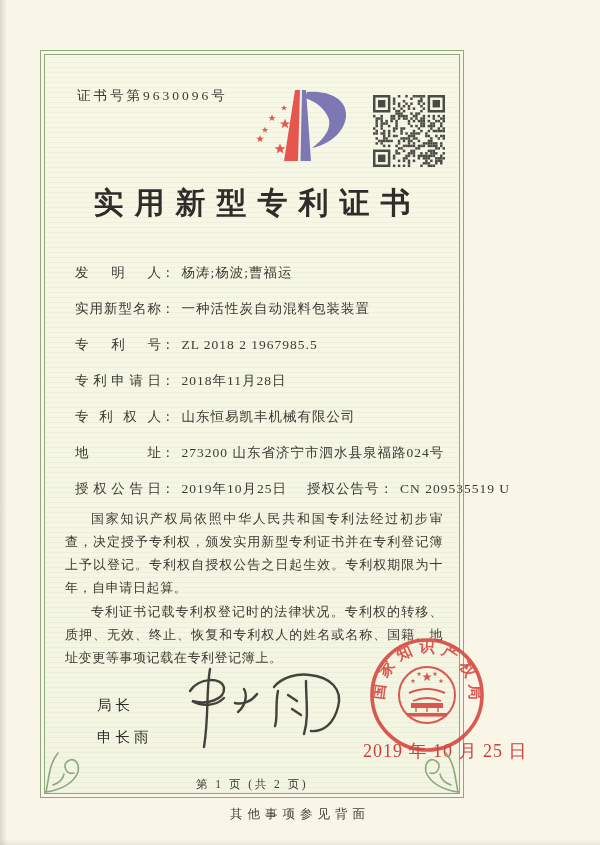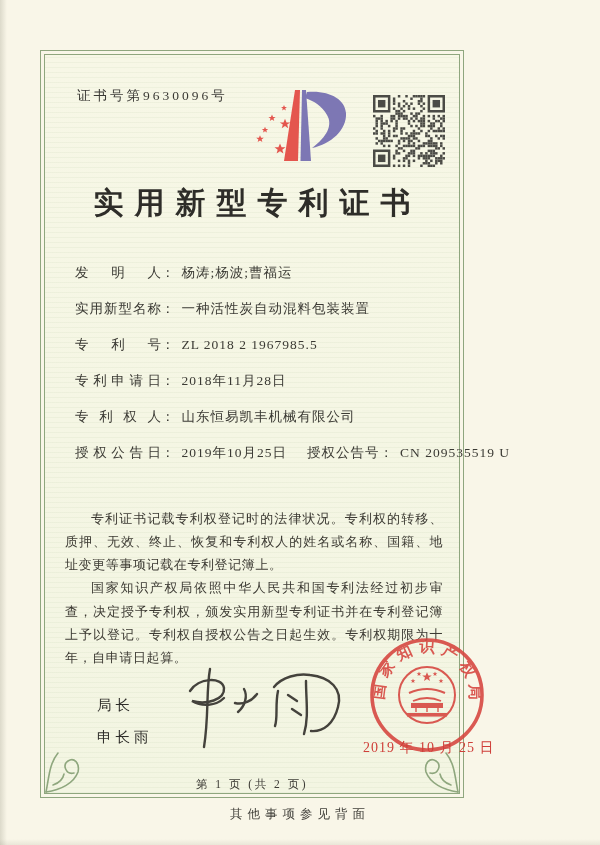--- a/index.html
+++ b/index.html
@@ -60,21 +60,21 @@
 
   .director { position:absolute; left:52px; top:634px; color:#2f2e2a; }
   .director div { font-size:14.5px; letter-spacing:4px; line-height:32px; }
 
   .signature { position:absolute; left:133px; top:606px; width:180px; height:95px; }
 
   .seal-wrap { position:absolute; left:310px; top:580px; width:152px; height:132px; }
   .seal-svg { position:absolute; inset:0; }
   .seal-date {
     position:absolute; left:8px; top:104px; width:122px; text-align:center;
-    font-size:14px; color:#cf3f39; letter-spacing:1px; white-space:nowrap;
+    font-size:18px; color:#cf3f39; letter-spacing:1px; white-space:nowrap;
   }
 
   .page-no {
     position:absolute; left:0; top:722px; width:100%;
     text-align:center; font-size:11.5px; letter-spacing:2.5px; color:#3c3b35;
   }
 
   .back-note {
     position:absolute; left:0; top:806px; width:100%;
     text-align:center; font-size:12.5px; letter-spacing:5px; color:#403f39;
@@ -421,27 +421,30 @@
         <div class="field-row">
           <span class="flabel">专利号</span><span class="fcolon">：</span><span class="fvalue">ZL 2018 2 1967985.5</span>
         </div>
         <div class="field-row">
           <span class="flabel">专利申请日</span><span class="fcolon">：</span><span class="fvalue">2018年11月28日</span>
         </div>
         <div class="field-row">
           <span class="flabel">专利权人</span><span class="fcolon">：</span><span class="fvalue">山东恒易凯丰机械有限公司</span>
         </div>
         <div class="field-row">
+          <span class="flabel">地址</span><span class="fcolon">：</span><span class="fvalue">273200 山东省济宁市泗水县泉福路024号</span>
+        </div>
+        <div class="field-row">
           <span class="flabel">授权公告日</span><span class="fcolon">：</span><span class="fvalue">2019年10月25日</span><span class="flabel2">授权公告号</span><span class="fcolon">：</span><span class="fvalue">CN 209535519 U</span>
         </div>
       </div>
 
       <div class="paras">
+        <p>国家知识产权局依照中华人民共和国专利法经过初步审查，决定授予专利权，颁发实用新型专利证书并在专利登记簿上予以登记。专利权自授权公告之日起生效。专利权期限为十年，自申请日起算。</p>
         <p>专利证书记载专利权登记时的法律状况。专利权的转移、质押、无效、终止、恢复和专利权人的姓名或名称、国籍、地址变更等事项记载在专利登记簿上。</p>
-        <p>国家知识产权局依照中华人民共和国专利法经过初步审查，决定授予专利权，颁发实用新型专利证书并在专利登记簿上予以登记。专利权自授权公告之日起生效。专利权期限为十年，自申请日起算。</p>
       </div>
 
       <div class="director">
         <div>局长</div>
         <div>申长雨</div>
       </div>
 
       <svg class="signature" viewBox="0 0 180 95" fill="none" stroke="#44423c" stroke-width="2.4" stroke-linecap="round">
         <path d="M32 8 C28 30 31 55 26 86"></path>
         <path d="M12 30 C20 17 44 15 46 27 C47 39 28 44 14 40 C24 46 38 45 46 37"></path>

